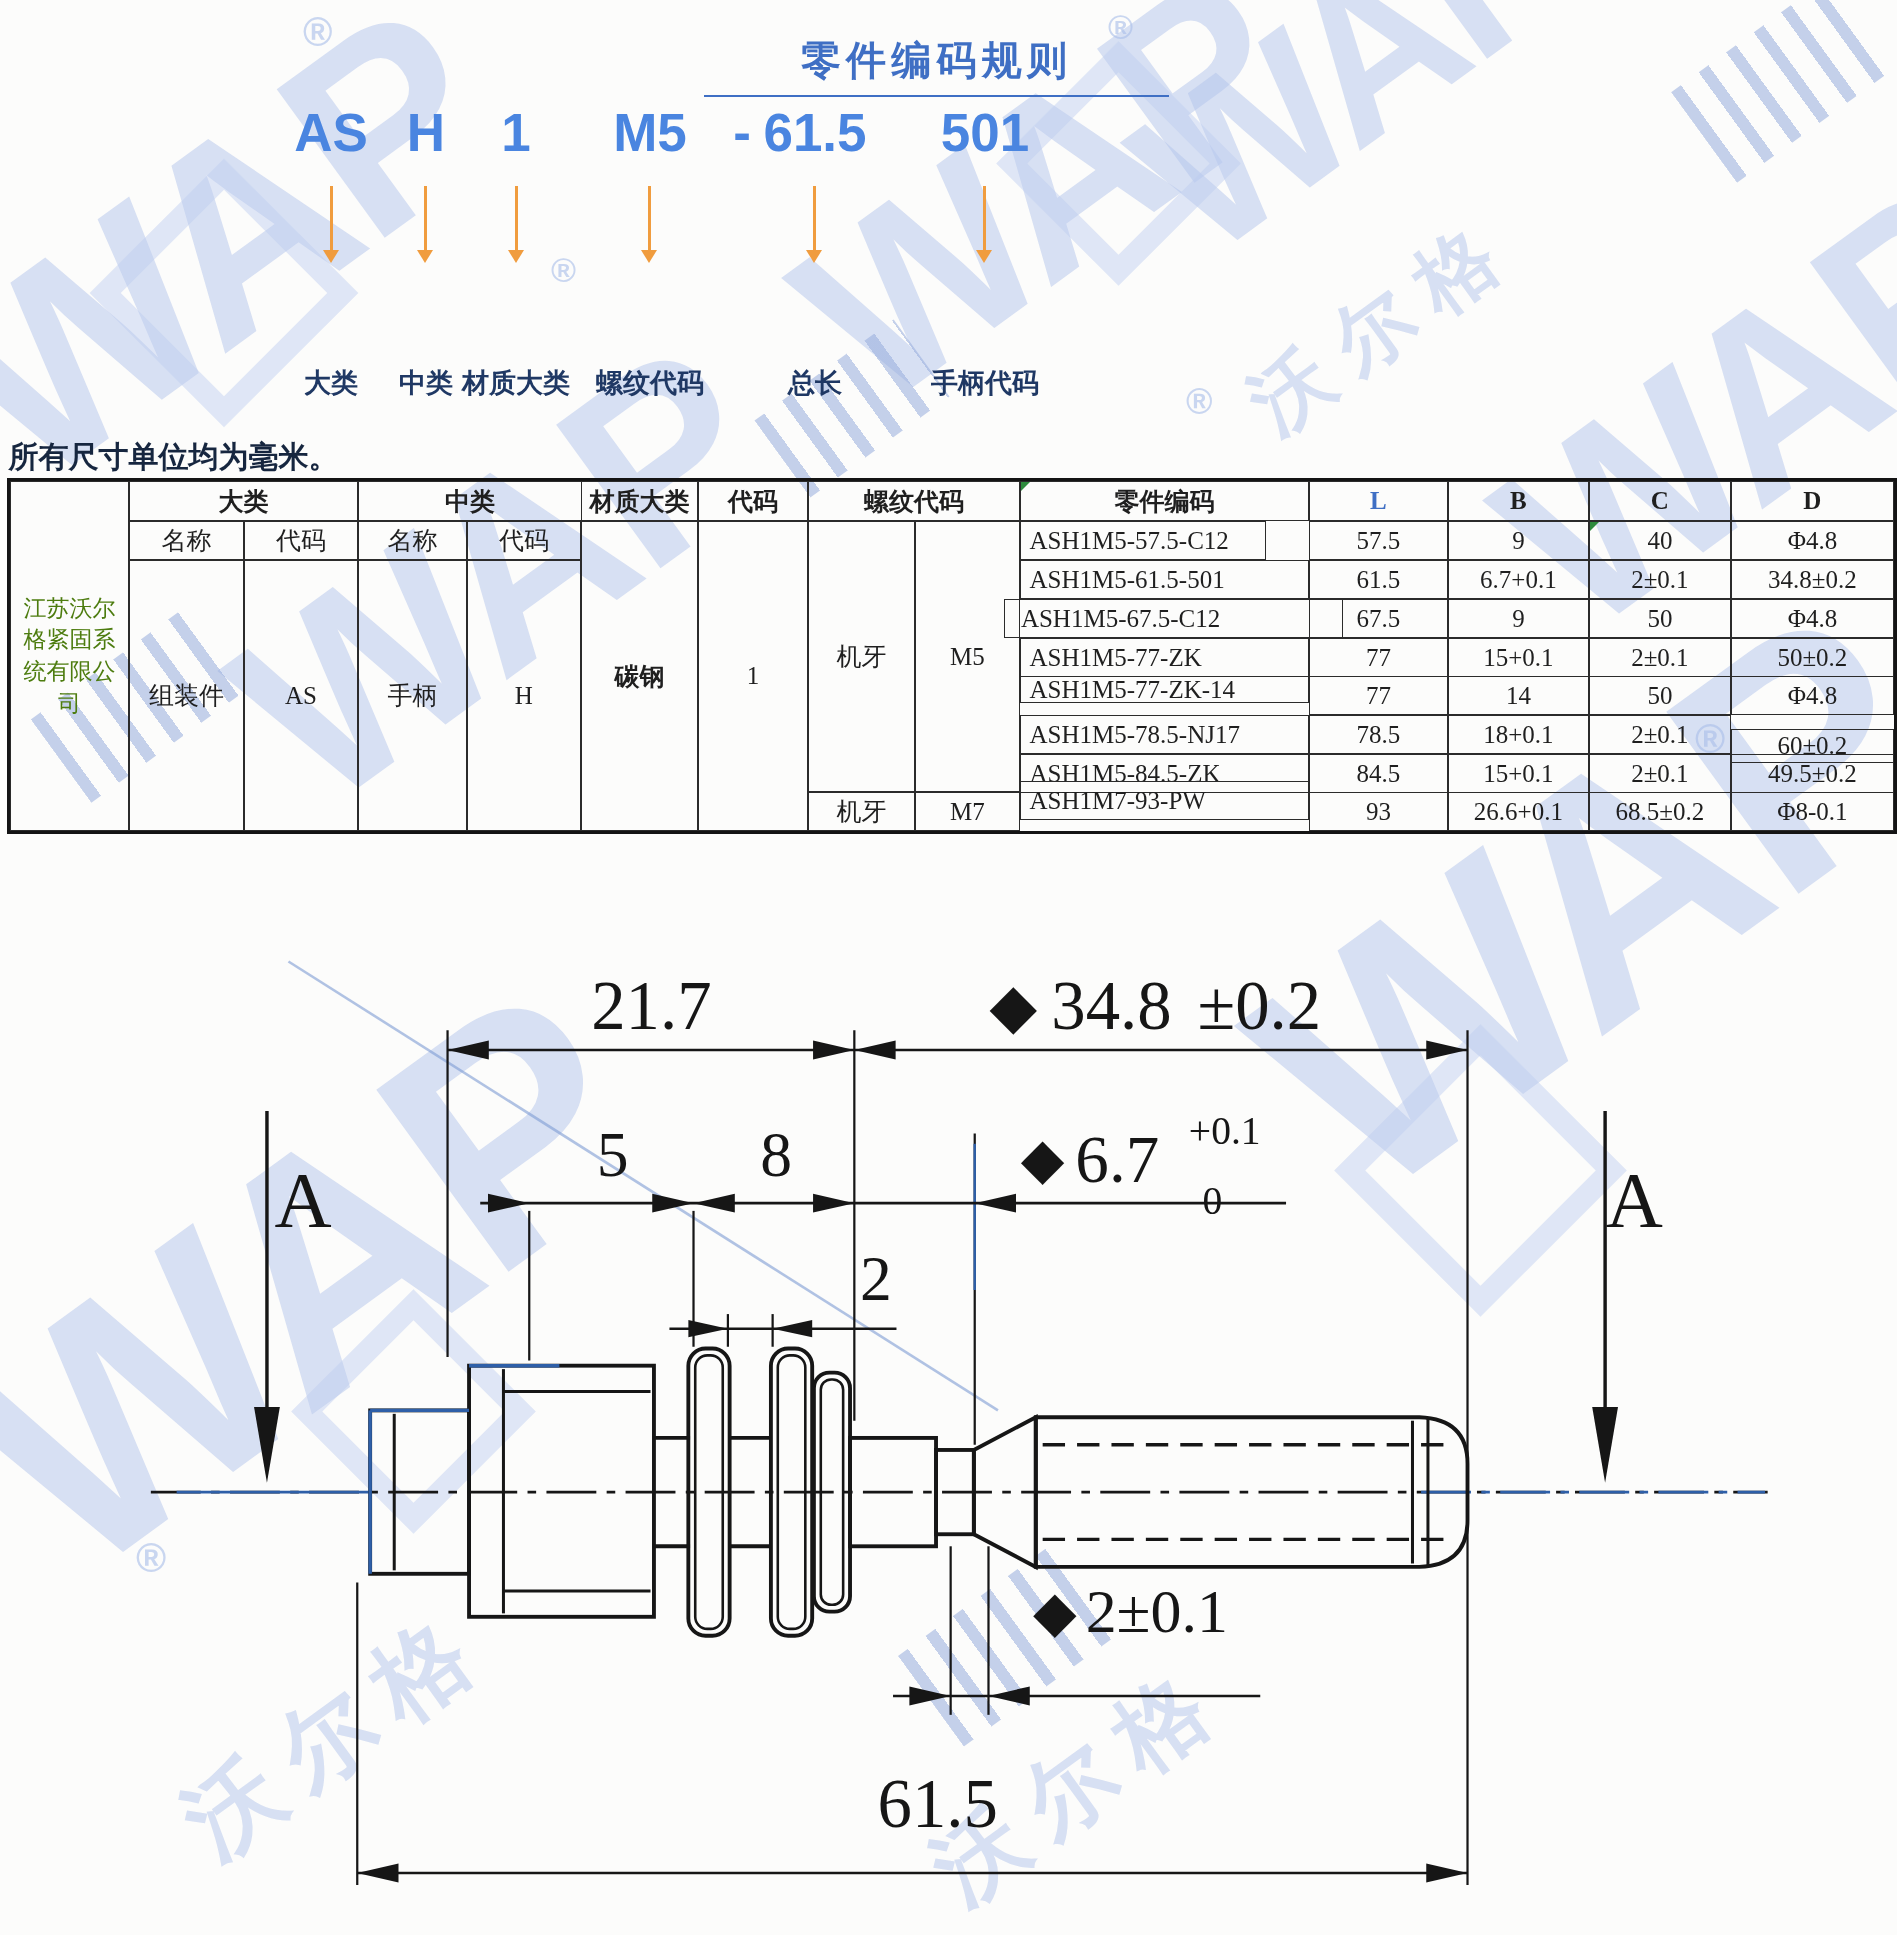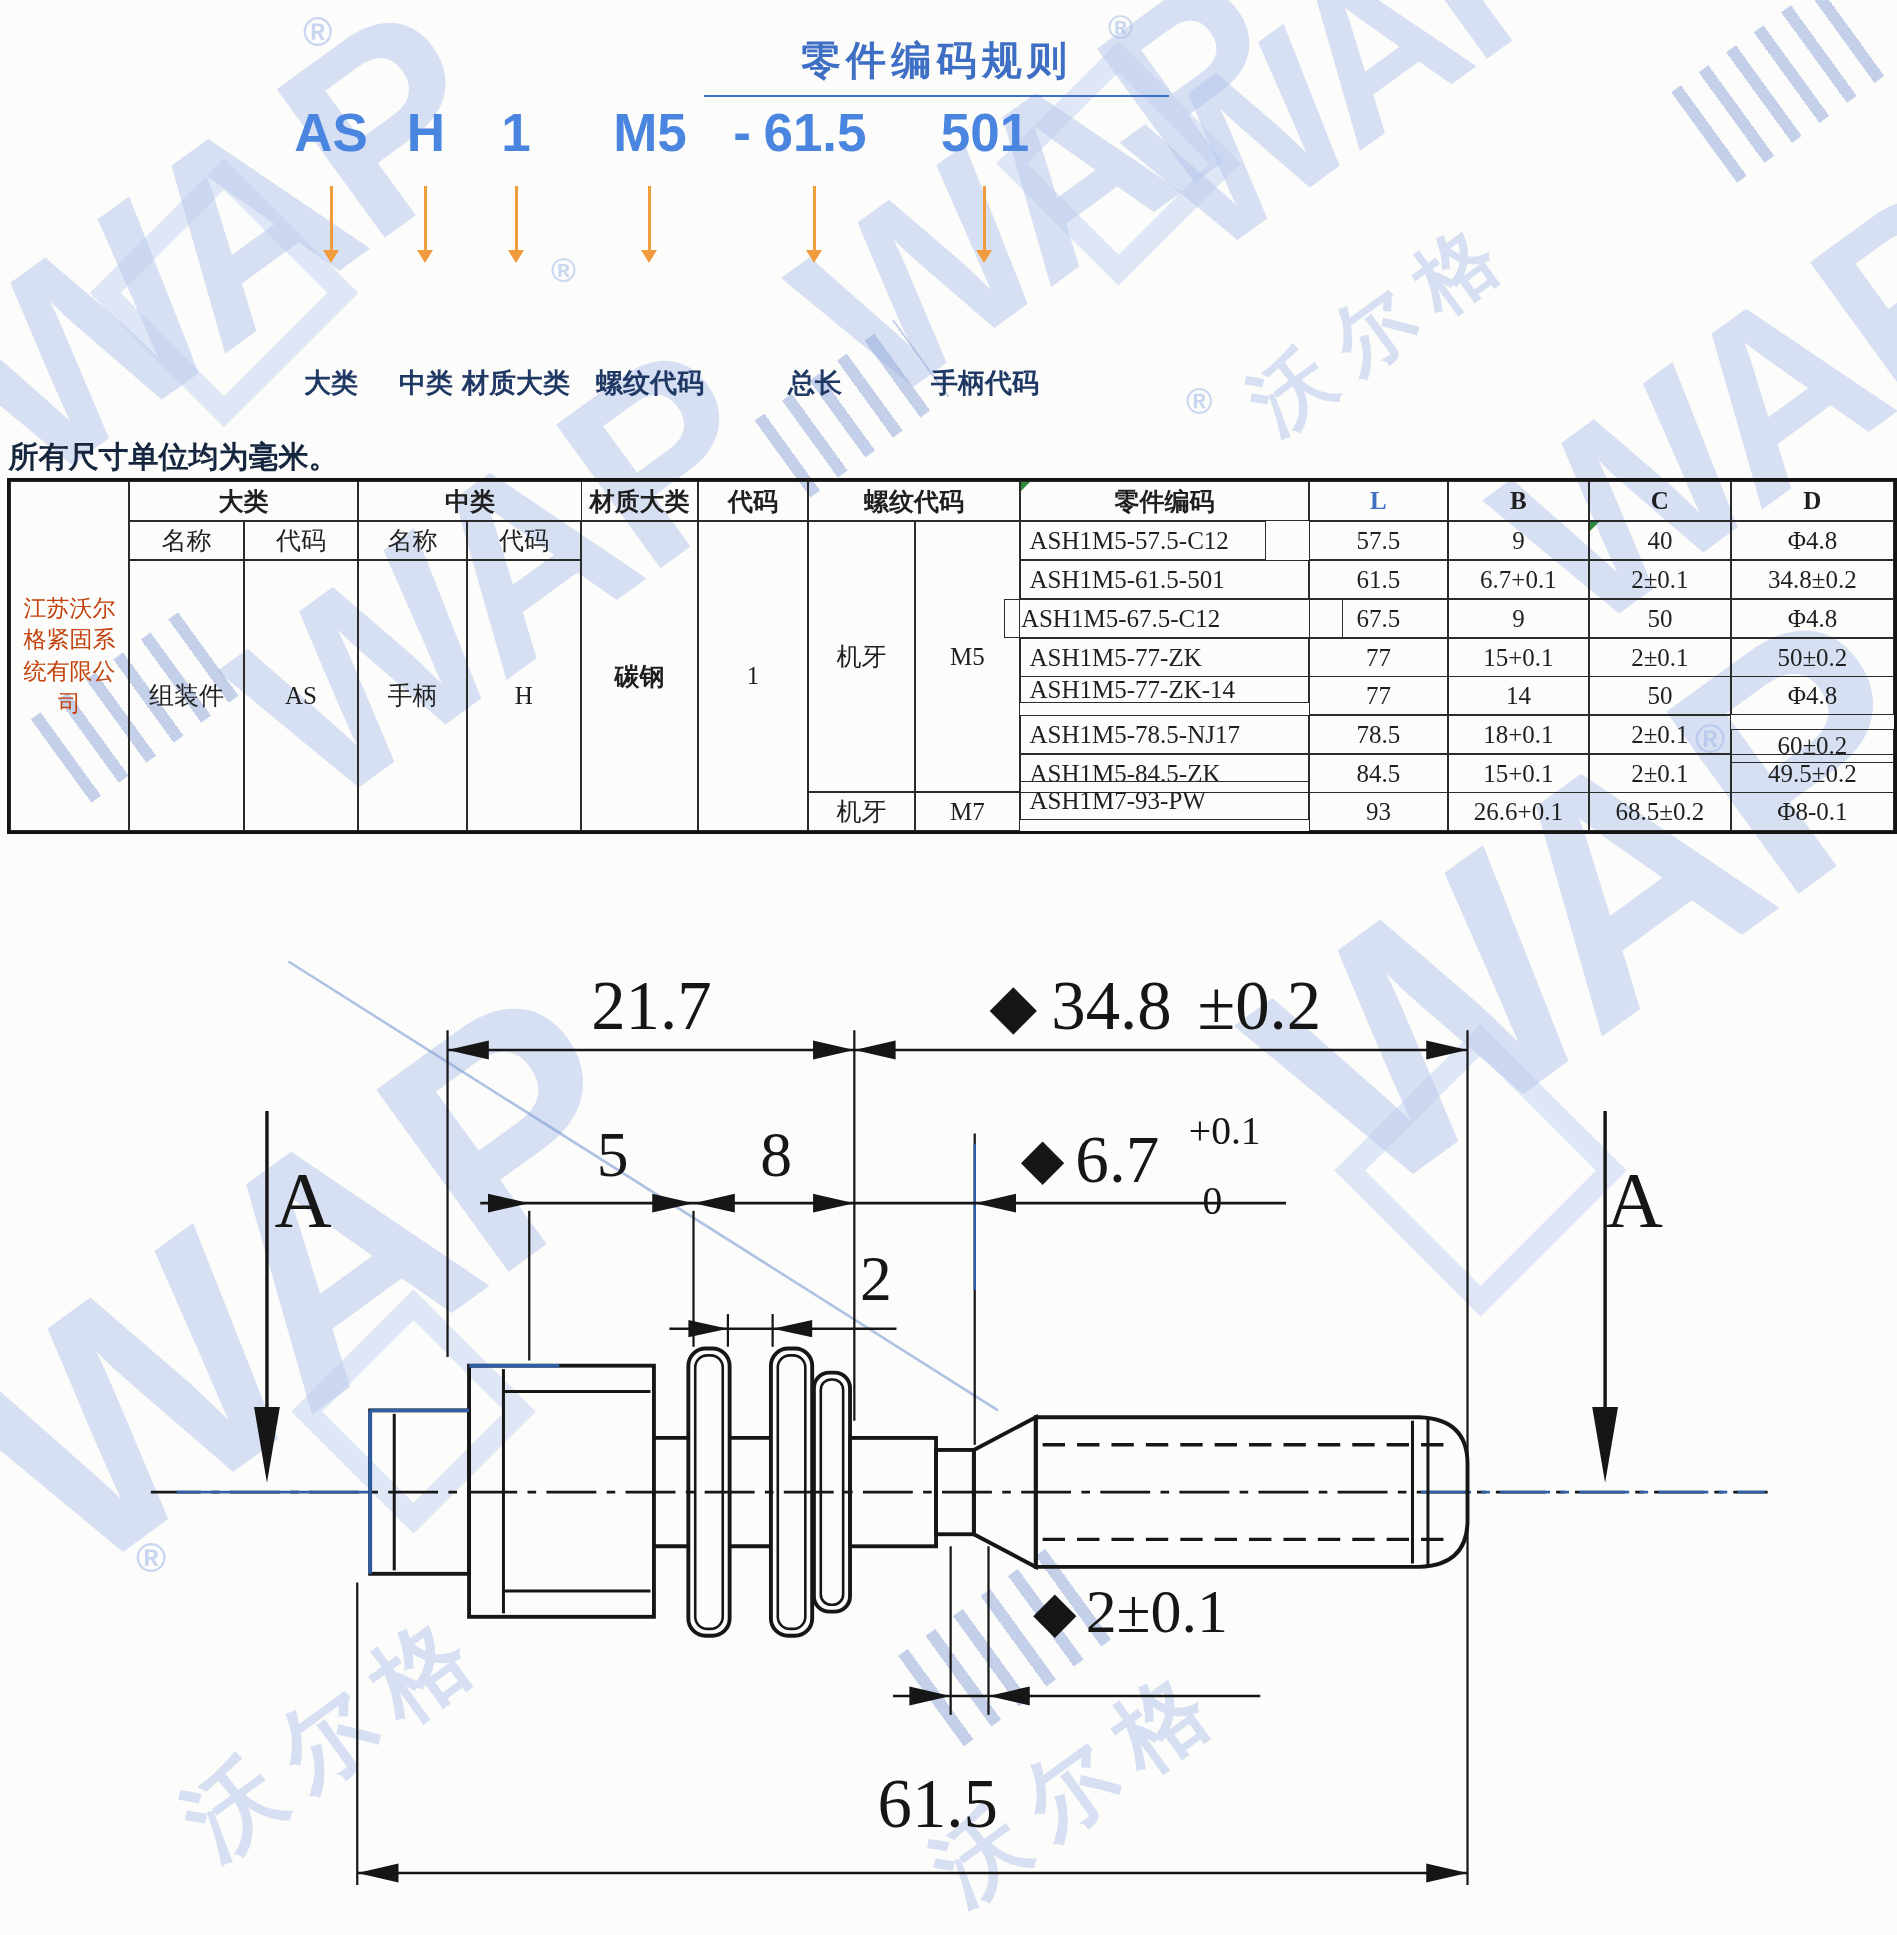--- a/index.html
+++ b/index.html
@@ -30,21 +30,21 @@
   
   #spec-table{position:absolute;left:6.9px;top:478px;width:1884px;height:350px;
               border:3.4px solid #141414;box-sizing:content-box;z-index:2;
               font-family:"Liberation Serif",serif;color:#1f1f1f;}
   .tc{position:absolute;display:flex;align-items:center;justify-content:center;
       border:1.4px solid #2b2b2b;box-sizing:border-box;font-size:25px;overflow:hidden;}
   .tc.hd{font-weight:700;}
   .tc.left{justify-content:flex-start;padding-left:8.6px;}
   .tc .gmark{position:absolute;left:0;top:0;width:0;height:0;
              border-left:9.5px solid #2e8b3d;border-bottom:9.5px solid transparent;}
-  .company{flex-direction:column;line-height:1.38;color:#c2410c;font-size:23px;text-align:center;}
+  .company{flex-direction:column;line-height:1.38;color:#4d7c0f;font-size:23px;text-align:center;}
   .blueL{color:#3f6fc4;}
   
   #drawing{position:absolute;left:0;top:946px;z-index:1;}
   .dimtxt{font-family:"Liberation Serif",serif;fill:#161616;}
 </style>
 </head>
 <body>
 <div id="page">
 
 <div class="wm" style="left:-77px;top:112px;font-size:267px;">WAP</div>

